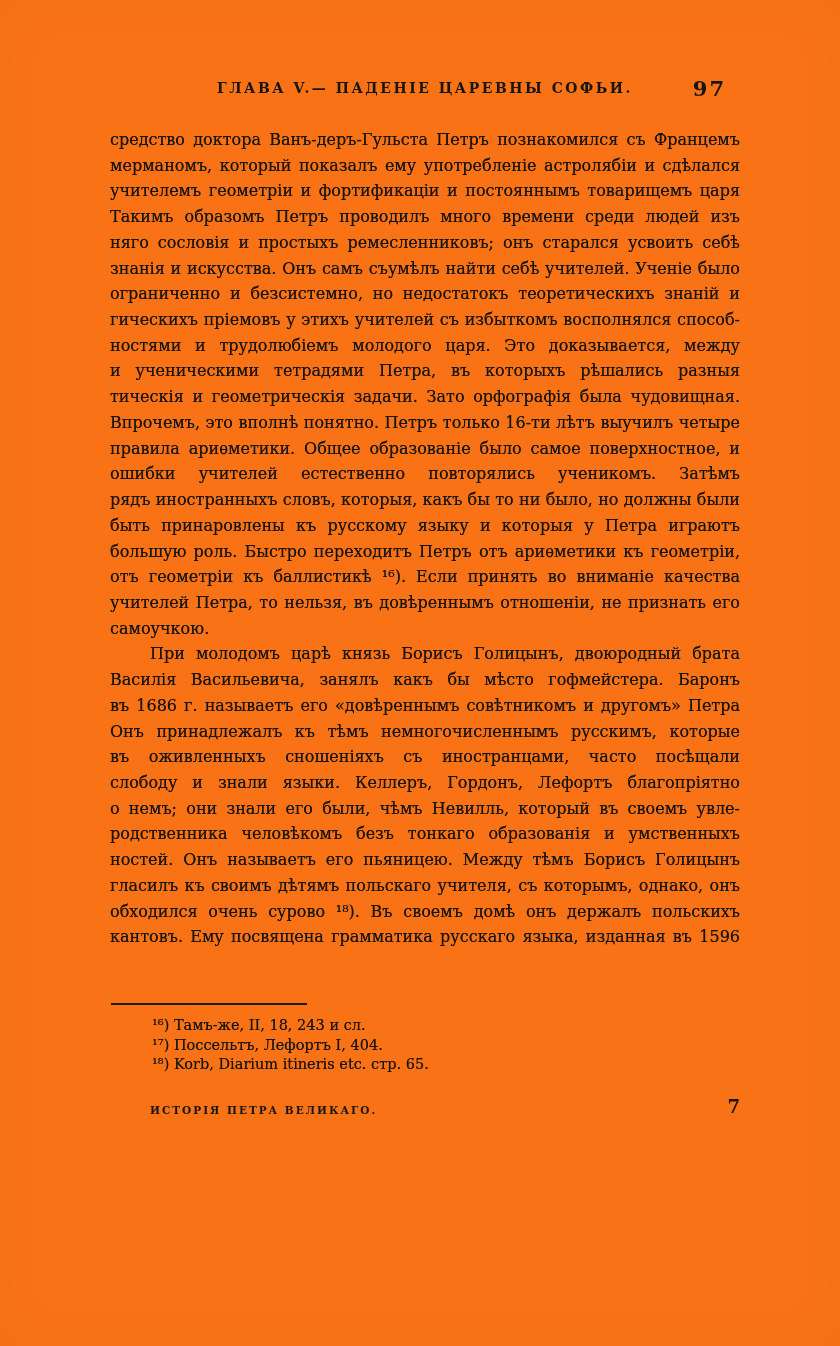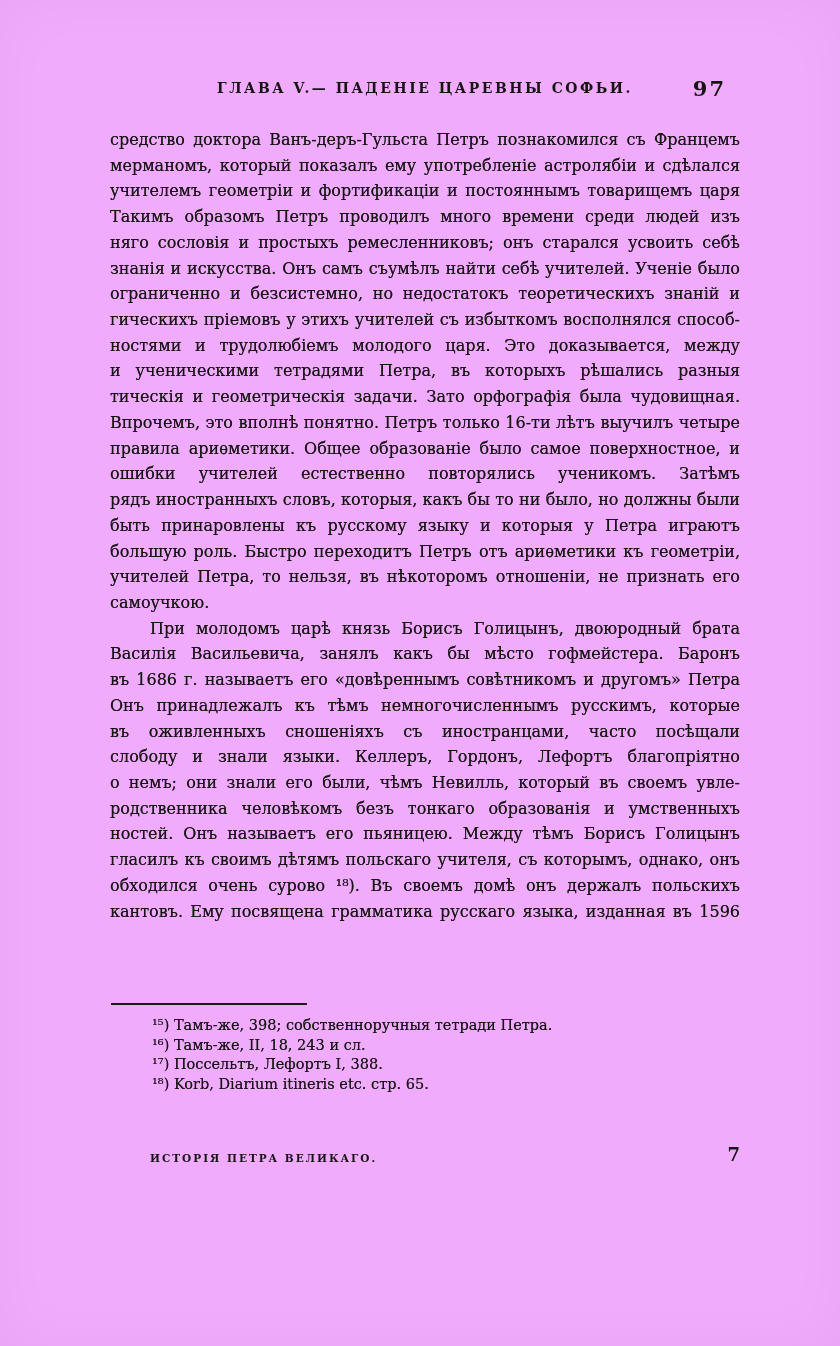--- a/index.html
+++ b/index.html
@@ -1,19 +1,19 @@
 <!DOCTYPE html>
 <html><head>
 <meta charset="utf-8">
 <style>
   html,body{margin:0;padding:0;background:#e8e8e6;}
   .page{
     position:relative;
     width:840px;height:1346px;
-    background:#f0abfc;
+    background:#f97316;
     color:#161513;
     font-family:"DejaVu Serif", serif;
     overflow:hidden;
     box-shadow:inset 0 0 60px rgba(0,0,0,0.03);
   }
   .running-header{
     position:absolute;top:80px;left:110px;width:630px;height:24px;
   }
   .chapter{
     display:block;text-align:center;
@@ -44,21 +44,21 @@
   .fn-rule{
     position:absolute;top:1003px;left:111px;width:196px;height:0;
     border-top:2px solid #1b1a18;
   }
   .footnotes{
     position:absolute;top:1016px;left:152px;width:560px;
     font-size:14.5px;
     text-shadow:0 0 0.4px rgba(20,18,14,0.7);
   }
   .footnote{height:19.6px;line-height:19.6px;white-space:nowrap;}
-  .page-footer{position:absolute;top:1096px;left:0;width:840px;height:30px;margin-top:48px;}
+  .page-footer{position:absolute;top:1096px;left:0;width:840px;height:30px;}
   .book-title{
     position:absolute;left:150px;top:8px;
     font-size:10.5px;font-weight:bold;letter-spacing:2px;
     font-variant:small-caps;
   }
   .sheet-num{
     position:absolute;right:100px;top:0;
     font-size:18px;font-weight:bold;
   }
 </style>
@@ -83,42 +83,42 @@
     <div class="line">гическихъ пріемовъ у этихъ учителей съ избыткомъ восполнялся способ-</div>
     <div class="line">ностями и трудолюбіемъ молодого царя. Это доказывается, между прочимъ,</div>
     <div class="line">и ученическими тетрадями Петра, въ которыхъ рѣшались разныя ариѳме-</div>
     <div class="line">тическія и геометрическія задачи. Зато орфографія была чудовищная.</div>
     <div class="line">Впрочемъ, это вполнѣ понятно. Петръ только 16-ти лѣтъ выучилъ четыре</div>
     <div class="line">правила ариѳметики. Общее образованіе было самое поверхностное, и многія</div>
     <div class="line">ошибки учителей естественно повторялись ученикомъ. Затѣмъ начинается</div>
     <div class="line">рядъ иностранныхъ словъ, которыя, какъ бы то ни было, но должны были</div>
     <div class="line">быть принаровлены къ русскому языку и которыя у Петра играютъ такую</div>
     <div class="line">большую роль. Быстро переходитъ Петръ отъ ариѳметики къ геометріи,</div>
-    <div class="line">учителей Петра, то нельзя, въ нѣкоторомъ отношеніи, не признать его</div>
+    <div class="line">отъ геометріи къ баллистикѣ ¹⁶). Если принять во вниманіе качества</div>
+    <div class="line">учителей Петра, то нельзя, въ довѣреннымъ отношеніи, не признать его</div>
     <div class="line pe">самоучкою.</div>
     <div class="line ps">При молодомъ царѣ князь Борисъ Голицынъ, двоюродный брата князя</div>
     <div class="line">Василія Васильевича, занялъ какъ бы мѣсто гофмейстера. Баронъ Келлеръ</div>
     <div class="line">въ 1686 г. называетъ его «довѣреннымъ совѣтникомъ и другомъ» Петра ¹⁷).</div>
     <div class="line">Онъ принадлежалъ къ тѣмъ немногочисленнымъ русскимъ, которые были</div>
     <div class="line">въ оживленныхъ сношеніяхъ съ иностранцами, часто посѣщали Нѣмецкую</div>
     <div class="line">слободу и знали языки. Келлеръ, Гордонъ, Лефортъ благопріятно отзываются</div>
     <div class="line">о немъ; они знали его были, чѣмъ Невилль, который въ своемъ увле-</div>
     <div class="line">родственника человѣкомъ безъ тонкаго образованія и умственныхъ потреб-</div>
     <div class="line">ностей. Онъ называетъ его пьяницею. Между тѣмъ Борисъ Голицынъ при-</div>
     <div class="line">гласилъ къ своимъ дѣтямъ польскаго учителя, съ которымъ, однако, онъ</div>
     <div class="line">обходился очень сурово ¹⁸). Въ своемъ домѣ онъ держалъ польскихъ музы-</div>
     <div class="line">кантовъ. Ему посвящена грамматика русскаго языка, изданная въ 1596 г.</div>
   </div>
 
   <div class="fn-rule"></div>
 
   <div class="footnotes">
-    <div class="footnote">¹⁵) Тамъ-же, 398; собственноручныя тетради Петра.</div>
     <div class="footnote">¹⁶) Тамъ-же, II, 18, 243 и сл.</div>
-    <div class="footnote">¹⁷) Поссельтъ, Лефортъ I, 388.</div>
+    <div class="footnote">¹⁷) Поссельтъ, Лефортъ I, 404.</div>
     <div class="footnote">¹⁸) Korb, Diarium itineris etc. стр. 65.</div>
   </div>
 
   <div class="page-footer">
     <span class="book-title">ИСТОРІЯ ПЕТРА ВЕЛИКАГО.</span>
     <span class="sheet-num">7</span>
   </div>
 
 </div>
 

